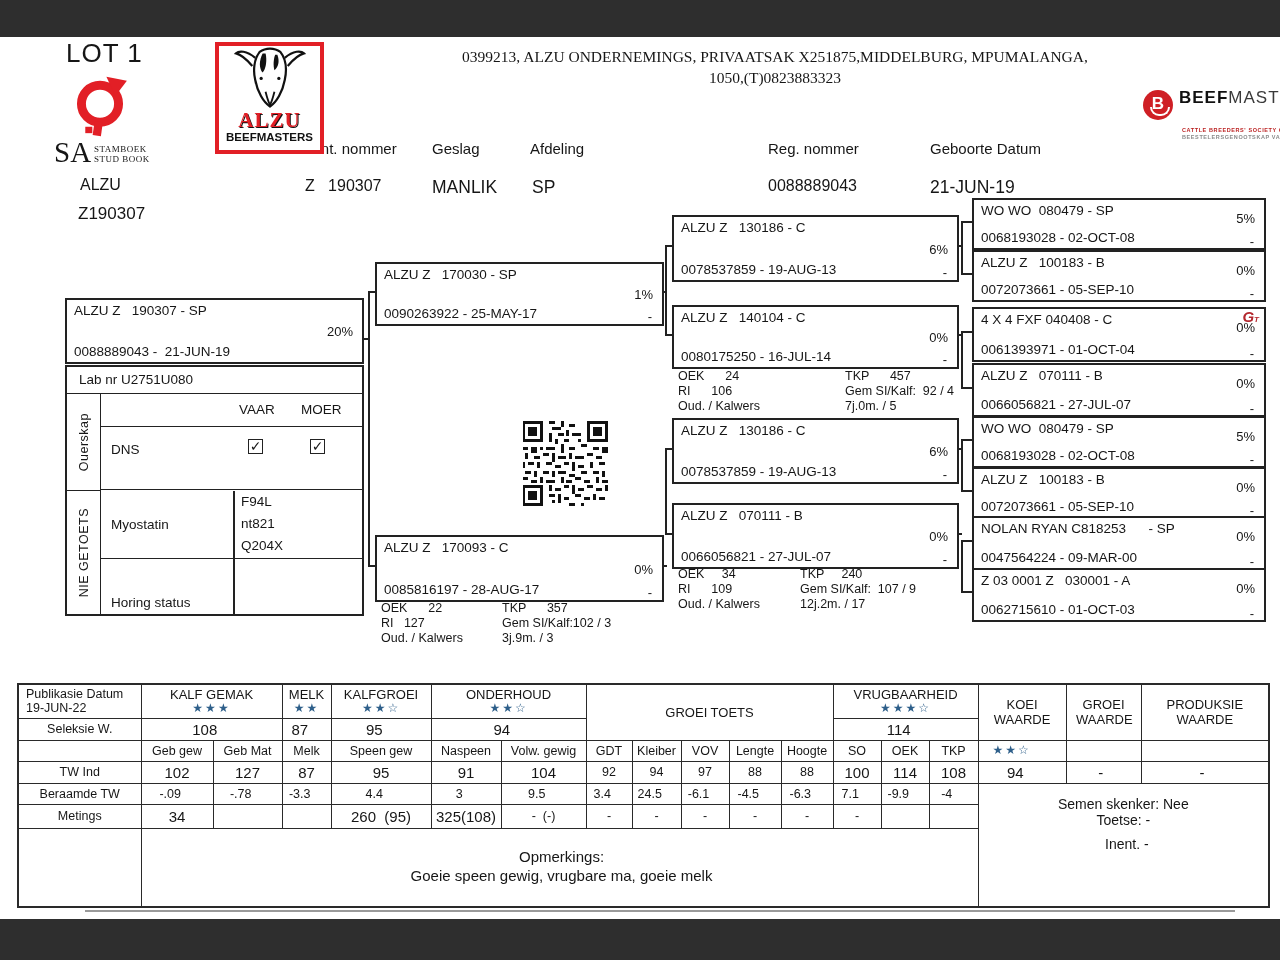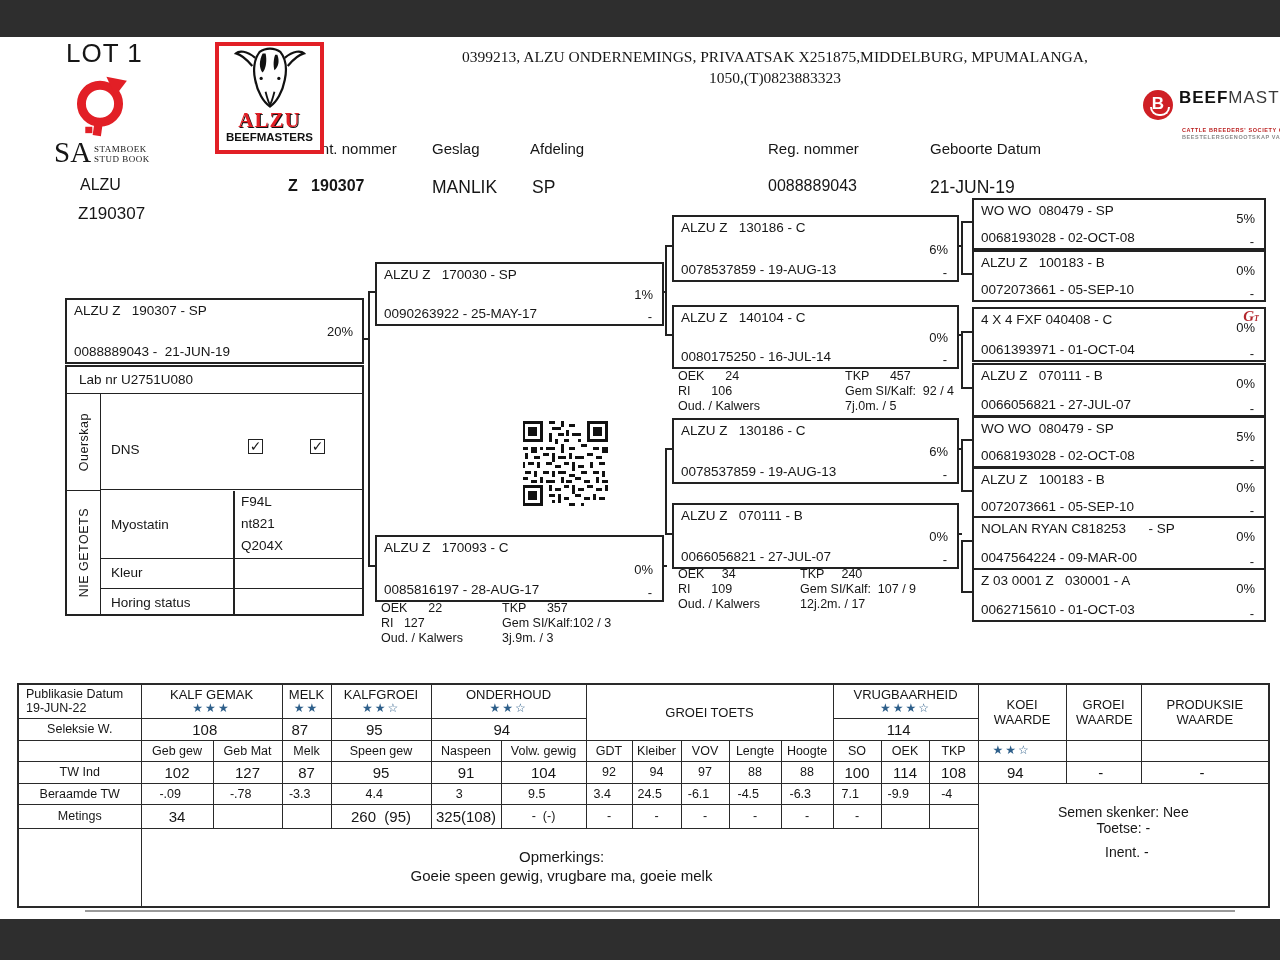--- a/index.html
+++ b/index.html
@@ -41,21 +41,21 @@
   .fbig{font-size:17.5px;}
 
   
   .pbox{position:absolute;border:2px solid #222;background:#fff;font-size:13.5px;}
   .pbox .bname{position:absolute;top:3px;left:7px;white-space:pre;}
   .pbox .breg{position:absolute;bottom:3px;left:7px;white-space:pre;}
   .pbox .bpct{position:absolute;right:9px;top:50%;transform:translateY(-50%);font-size:13px;}
   .pbox .bdash{position:absolute;right:10px;bottom:0px;font-size:13px;}
   .pbox.g4 .bpct{top:11px;transform:none;}
   .pbox.g4 .bdash{bottom:-1px;}
-  .gt{position:absolute;right:5px;top:0px;color:#b3272d;font-family:Liberation Serif, serif;
+  .gt{position:absolute;right:5px;top:0px;color:#b3272d;font-family:Liberation Sans, sans-serif;
       font-style:italic;font-weight:bold;font-size:15px;line-height:15px;text-align:center;}
   .gt small{font-size:8px;}
   .gtbox .bpct{top:15px;transform:none;}
 
   .statsblk{position:absolute;font-size:12.5px;line-height:15px;}
   .statsblk div{white-space:pre;}
 
   .conn{position:absolute;background:#222;}
 
   
@@ -79,21 +79,21 @@
   
   .perftbl{position:absolute;left:17px;top:683px;border-collapse:collapse;table-layout:fixed;
            width:1251px;font-size:12.5px;background:#fff;}
   .perftbl td{border:1px solid #2a2a2a;text-align:center;padding:0;overflow:hidden;vertical-align:middle;}
   .perftbl{border:2px solid #2a2a2a;}
   .stars{color:#2e5f8a;font-size:12px;letter-spacing:2px;line-height:13px;}
   .num{font-size:15px;}
   .sub{font-size:9.5px;position:relative;top:19px;margin-left:3px;font-weight:bold;}
   .lcell{text-align:left !important;padding-left:7px !important;}
   .grp{line-height:15px;font-size:13px;}
-  .semen-cell{text-align:left;vertical-align:top !important;padding:20px 8px !important;font-size:14px;}
+  .semen-cell{text-align:left;vertical-align:top !important;padding:12px 8px !important;font-size:14px;}
   .opm-cell{text-align:center;vertical-align:top !important;padding:18px 0 0 4px !important;font-size:15px;line-height:19px;}
   .qr{left:520px;top:421px;width:90px;height:85px;}
   .grayline{left:85px;top:910px;width:1150px;height:1.5px;background:#9a9a9a;}
 </style>
 </head>
 <body>
 
 <div class="bar" style="top:0;height:37px;"></div>
 <div class="bar" style="top:919px;height:41px;"></div>
 <div class="abs grayline"></div>
@@ -144,21 +144,21 @@
     <div class="sub sub2">BEESTELERSGENOOTSKAP VAN SA</div>
   </div>
 </div>
 
 <div class="abs flabel" style="left:300px;">Ident. nommer</div>
 <div class="abs flabel" style="left:432px;">Geslag</div>
 <div class="abs flabel" style="left:530px;">Afdeling</div>
 <div class="abs flabel" style="left:768px;">Reg. nommer</div>
 <div class="abs flabel" style="left:930px;">Geboorte Datum</div>
 
-<div class="abs fvalue pre" style="left:288px;font-weight:bold;">Z   190307</div>
+<div class="abs fvalue pre" style="left:305px;">Z   190307</div>
 <div class="abs fvalue fbig" style="left:432px;">MANLIK</div>
 <div class="abs fvalue fbig" style="left:532px;">SP</div>
 <div class="abs fvalue" style="left:768px;">0088889043</div>
 <div class="abs fvalue fbig" style="left:930px;">21-JUN-19</div>
 
 <div class="conn" style="left:360px;top:338px;width:10px;height:2px;"></div>
 <div class="conn" style="left:368px;top:291px;width:2px;height:276px;"></div>
 <div class="conn" style="left:368px;top:291px;width:7px;height:2px;"></div>
 <div class="conn" style="left:368px;top:565px;width:7px;height:2px;"></div>
 <div class="conn" style="left:660px;top:291px;width:7px;height:2px;"></div>
@@ -317,34 +317,35 @@
   <div class="labbody">
     <div class="rotcol">
       <div class="rotcell" style="top:0;height:96.5px;border-bottom:1.5px solid #222;box-sizing:border-box;">
         <span class="rot">Ouerskap</span>
       </div>
       <div class="rotcell" style="top:96.5px;bottom:0;">
         <span class="rot">NIE GETOETS</span>
       </div>
     </div>
     <div class="labcontent">
+      <div class="vm-row">
+        <span class="abs" style="left:138px;top:8px;">VAAR</span>
+        <span class="abs" style="left:200px;top:8px;">MOER</span>
+      </div>
       <div class="dns-row">
         <span class="abs" style="left:10px;top:16px;">DNS</span>
         <span class="chk" style="left:147px;top:13px;">✓</span>
         <span class="chk" style="left:209px;top:13px;">✓</span>
       </div>
       <div class="lab-div"></div>
       <div class="myo-row">
         <span class="abs" style="left:10px;top:26px;">Myostatin</span>
         <span class="abs" style="left:140px;top:3px;">F94L</span>
         <span class="abs" style="left:140px;top:25px;">nt821</span>
         <span class="abs" style="left:140px;top:47px;">Q204X</span>
-      </div>
-      <div class="kleur-row">
-        <span class="abs" style="left:10px;top:6px;">Kleur</span>
       </div>
       <div class="horing-row">
         <span class="abs" style="left:10px;top:5px;">Horing status</span>
       </div>
     </div>
   </div>
 </div>
 
 <div class="abs qr">
   <svg width="90" height="85" viewBox="0 0 29 29" shape-rendering="crispEdges">

